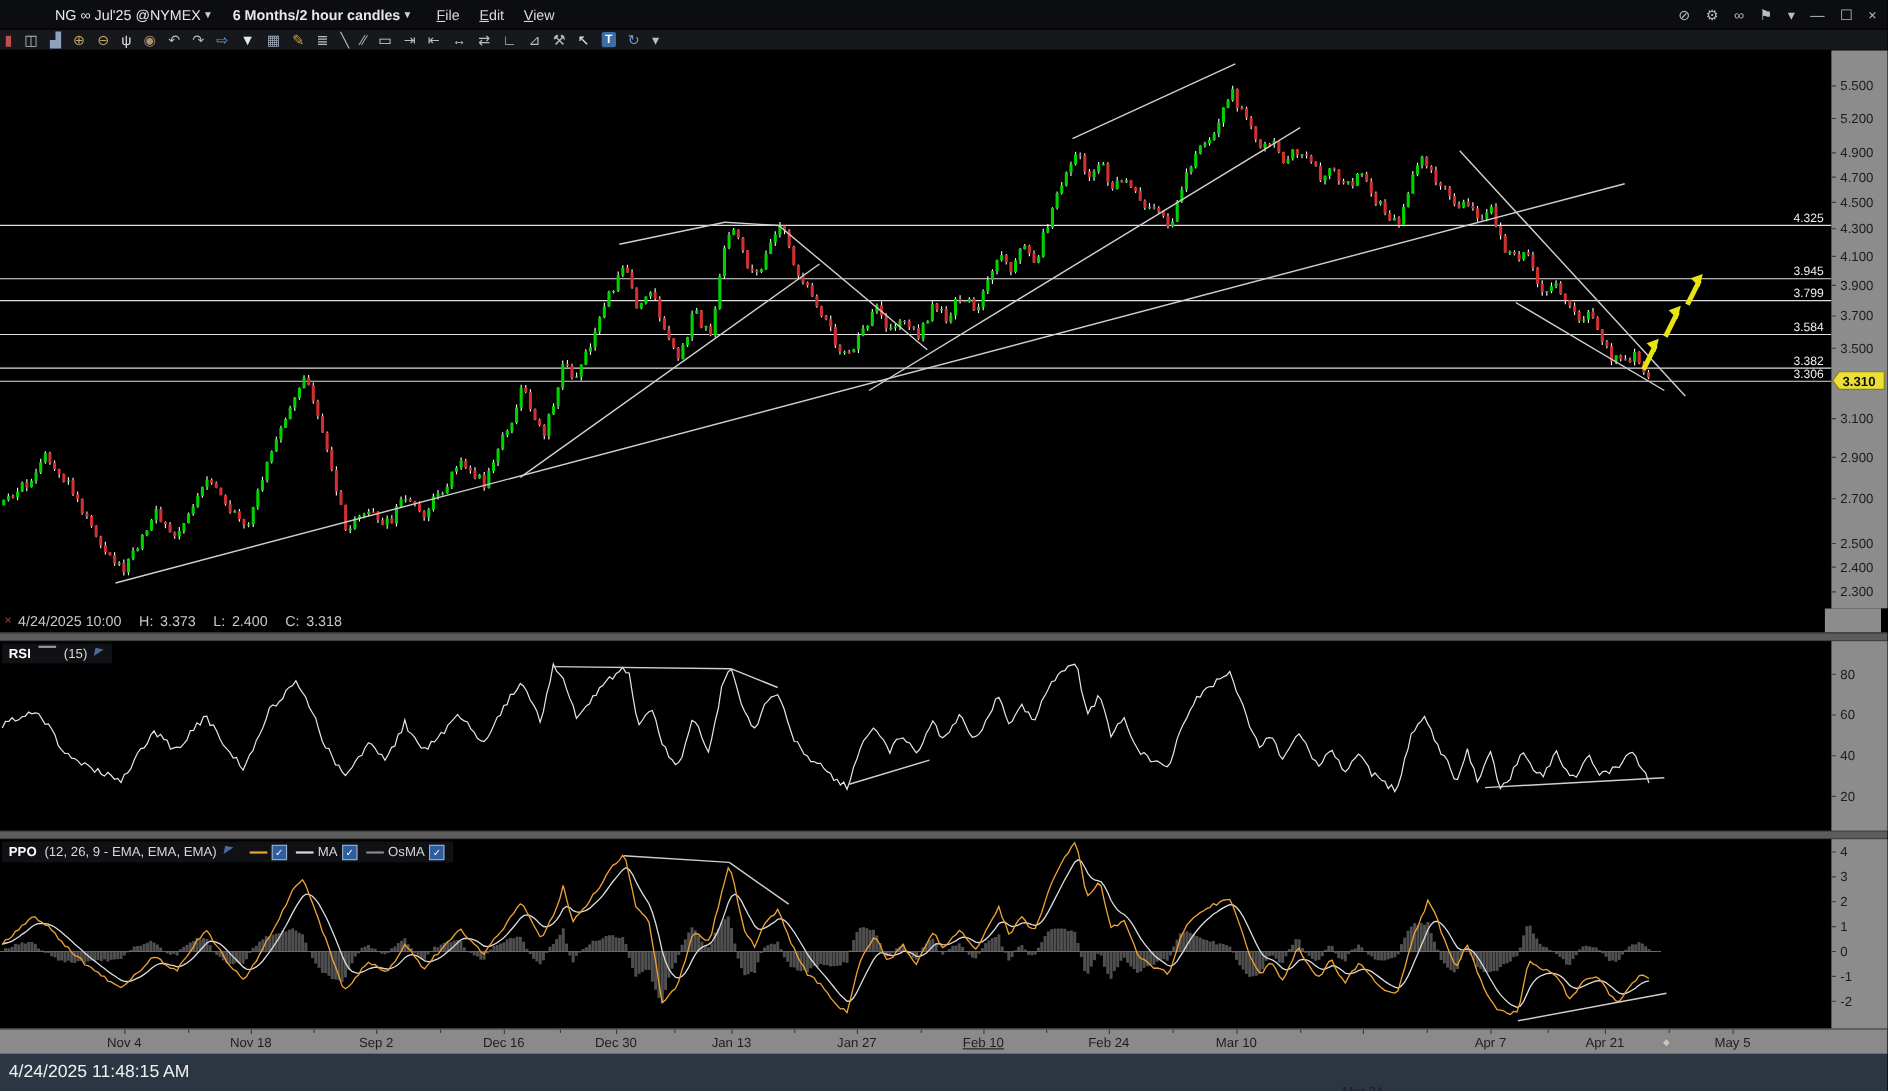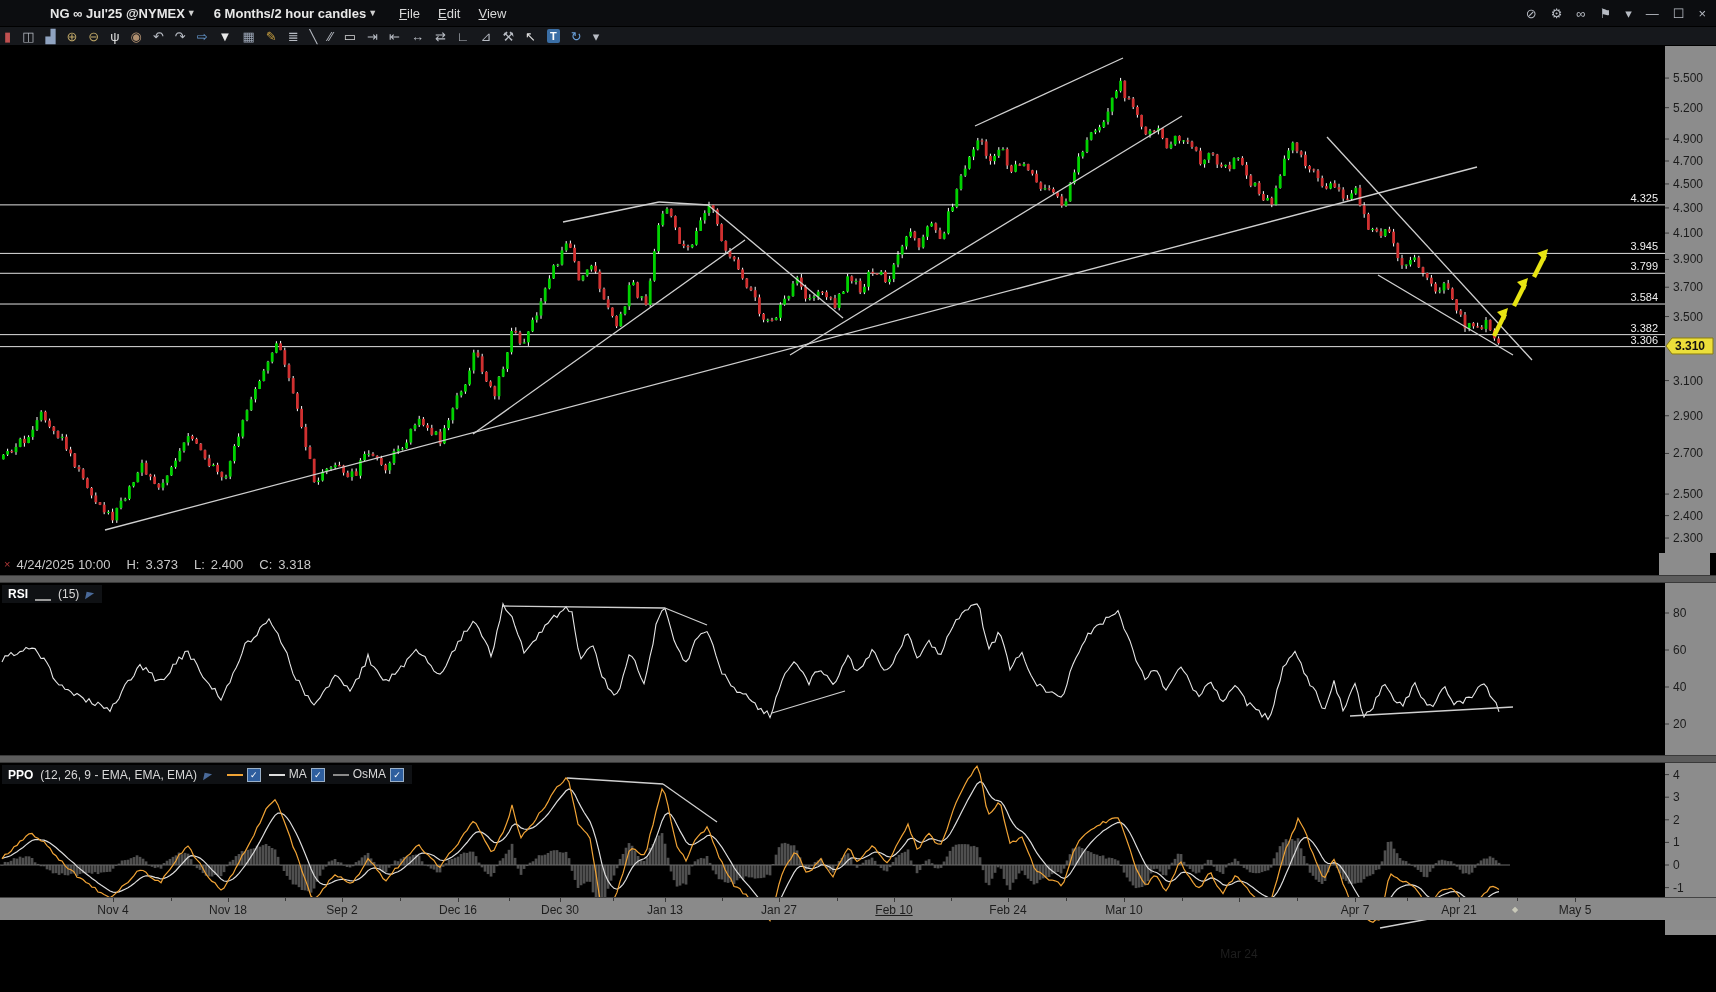--- a/index.html
+++ b/index.html
@@ -1,21 +1,21 @@
 <!DOCTYPE html>
 <html><head>
 <meta charset="utf-8">
 <style>
   html,body{margin:0;padding:0;background:#000;width:1716px;height:992px;overflow:hidden;
     font-family:"Liberation Sans",sans-serif;-webkit-font-smoothing:antialiased;}
   #app{width:1716px;height:992px;display:flex;flex-direction:column;}
   
   #titlebar{height:27px;background:#0c0d10;display:flex;align-items:center;color:#e8e8e8;
     font-size:13px;white-space:nowrap;border-bottom:1px solid #000;box-sizing:border-box;}
-  .sym{font-weight:bold;margin-left:8px;padding-left:42px;}
+  .sym{font-weight:normal;margin-left:8px;padding-left:42px;}
   .dd{font-size:9px;margin:0 4px 0 2px;color:#d0d0d0;cursor:pointer;}
   .tf{font-weight:bold;margin-left:14px;}
   .menu-item{margin-left:18px;color:#d8d8d8;cursor:pointer;}
   .menu-item u{text-decoration:underline;}
   #win-icons{margin-left:auto;display:flex;align-items:center;gap:14px;margin-right:10px;color:#b8bcc4;}
   #win-icons span{cursor:pointer;font-size:13px;}
   
   #toolbar{height:19px;background:#16181c;display:flex;align-items:center;gap:11px;
     padding-left:4px;font-size:13px;color:#b8bcc4;border-bottom:1px solid #000;box-sizing:border-box;}
   #toolbar .tb{cursor:pointer;line-height:17px;height:17px;display:inline-block;}
@@ -27,21 +27,21 @@
   .gutter{display:block;background:#8c8c8c;}
   .divider{height:8px;background:#5c5c5c;border-top:1px solid #3a3a3a;border-bottom:1px solid #3a3a3a;box-sizing:border-box;}
   
   #info-row{height:22px;background:#000;display:flex;align-items:center;color:#c8c8c8;font-size:13px;}
   #info-row .x{color:#b03838;font-size:11px;margin:0 6px 0 4px;}
   #info-row span{margin-right:6px;}
   #info-row .lbl{margin-left:10px;color:#c8c8c8;}
   #info-gutter{margin-left:auto;width:51px;height:22px;background:#8c8c8c;}
   
   .chip{position:absolute;top:2px;left:2px;background:rgba(16,18,22,.92);color:#d8d8d8;
-    font-size:12px;padding:2px 8px 2px 6px;display:flex;align-items:flex-end;gap:7px;z-index:3;}
+    font-size:12px;padding:2px 8px 2px 6px;display:flex;align-items:flex-start;gap:7px;z-index:3;}
   .chip b{font-size:12px;color:#fff;}
   .dashsw{display:inline-block;width:16px;height:2px;vertical-align:middle;}
   .cursor-ic{color:#4a6a9a;font-size:10px;transform:rotate(12deg);}
   .cb{display:inline-block;width:12px;height:12px;background:#2e5e9e;border:1px solid #9ab0c8;
     color:#fff;font-size:9px;line-height:12px;text-align:center;cursor:pointer;box-sizing:content-box;}
   
   #time-axis{height:23px;background:#8a8a8a;position:relative;color:#1e1e1e;font-size:12px;
     border-top:1px solid #444;box-sizing:border-box;}
   #time-axis .tl{position:absolute;top:5px;transform:translateX(-50%);}
   #time-axis .tick{position:absolute;top:0;width:1px;height:4px;background:#3a3a3a;}
@@ -925,21 +925,21 @@
         <text x="8" y="71" fill="#1c1c1c" font-size="12">60</text>
         <line x1="0" y1="104" x2="4" y2="104" stroke="#3c3c3c" stroke-width="1"></line>
         <text x="8" y="108" fill="#1c1c1c" font-size="12">40</text>
         <line x1="0" y1="141" x2="4" y2="141" stroke="#3c3c3c" stroke-width="1"></line>
         <text x="8" y="145" fill="#1c1c1c" font-size="12">20</text>
       </svg>
   </div>
 
   <div class="divider"></div>
 
-  <div class="row" style="height:134px">
+  <div class="row" style="height:172px">
     <div class="chip">
       <b>PPO</b>
       <span>(12, 26, 9 - EMA, EMA, EMA)</span>
       <span class="cursor-ic">◤</span>
       <span id="ppo-series-toggles"><span class="dashsw" style="background: rgb(240, 163, 53); margin: 0px 4px 0px 8px;"></span><span class="cb">✓</span><span class="dashsw" style="background: rgb(220, 220, 220); margin: 0px 4px 0px 8px;"></span><span style="margin-right: 4px;">MA</span><span class="cb">✓</span><span class="dashsw" style="background: rgb(138, 138, 138); margin: 0px 4px 0px 8px;"></span><span style="margin-right: 4px;">OsMA</span><span class="cb">✓</span></span>
     </div>
     <svg id="ppo-plot" class="plot" width="1665" height="172">
         <rect x="0.7" y="102" width="2.7" height="0.5" fill="#4f4f4f"></rect>
         <rect x="3.7" y="98.93539318270608" width="2.7" height="3.064606817293921" fill="#4f4f4f"></rect>
         <rect x="6.7" y="99.11524916965297" width="2.7" height="2.8847508303470306" fill="#4f4f4f"></rect>
@@ -1504,14 +1504,17 @@
       <div class="tick" style="left: 1355px;"></div>
       <div class="tick" style="left: 1407px; height: 3px;"></div>
       <div class="tl" style="left: 1459px;">Apr 21</div>
       <div class="tick" style="left: 1459px;"></div>
       <div class="tick" style="left: 1517px; height: 3px;"></div>
       <div class="tl" style="left: 1575px;">May 5</div>
       <div class="tick" style="left: 1575px;"></div>
       <div class="mk" style="left: 1515px;">◆</div>
     </div>
 
+  <div id="statusbar">
+    <span>4/24/2025 11:48:15 AM</span>
+  </div>
 
 </div>
 
 </body></html>

